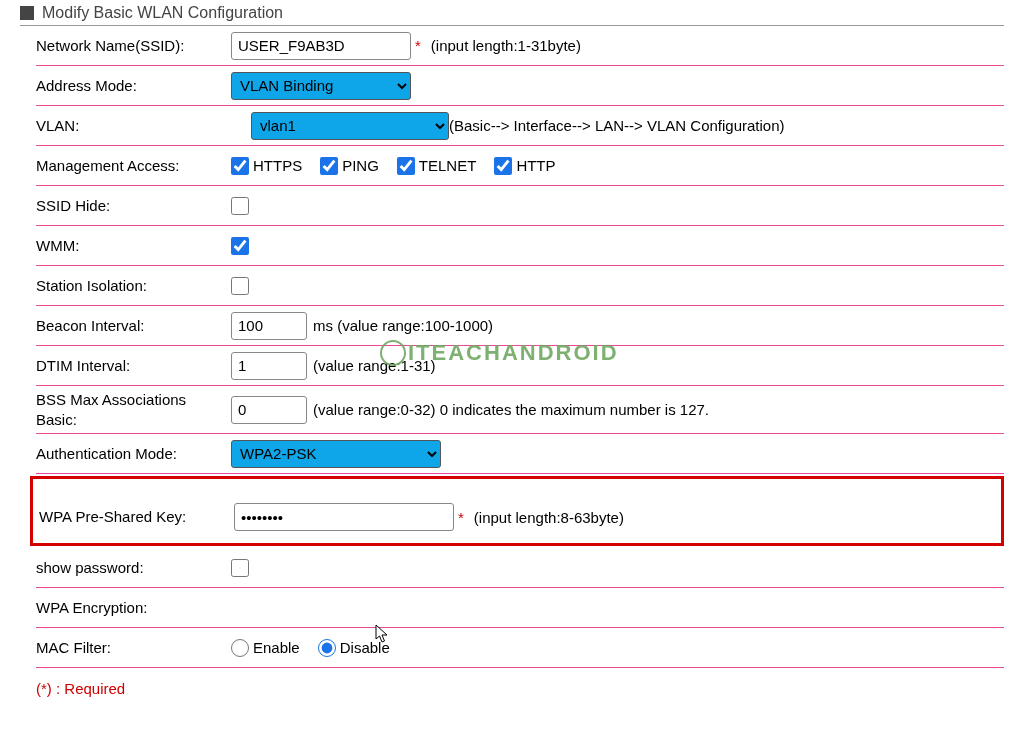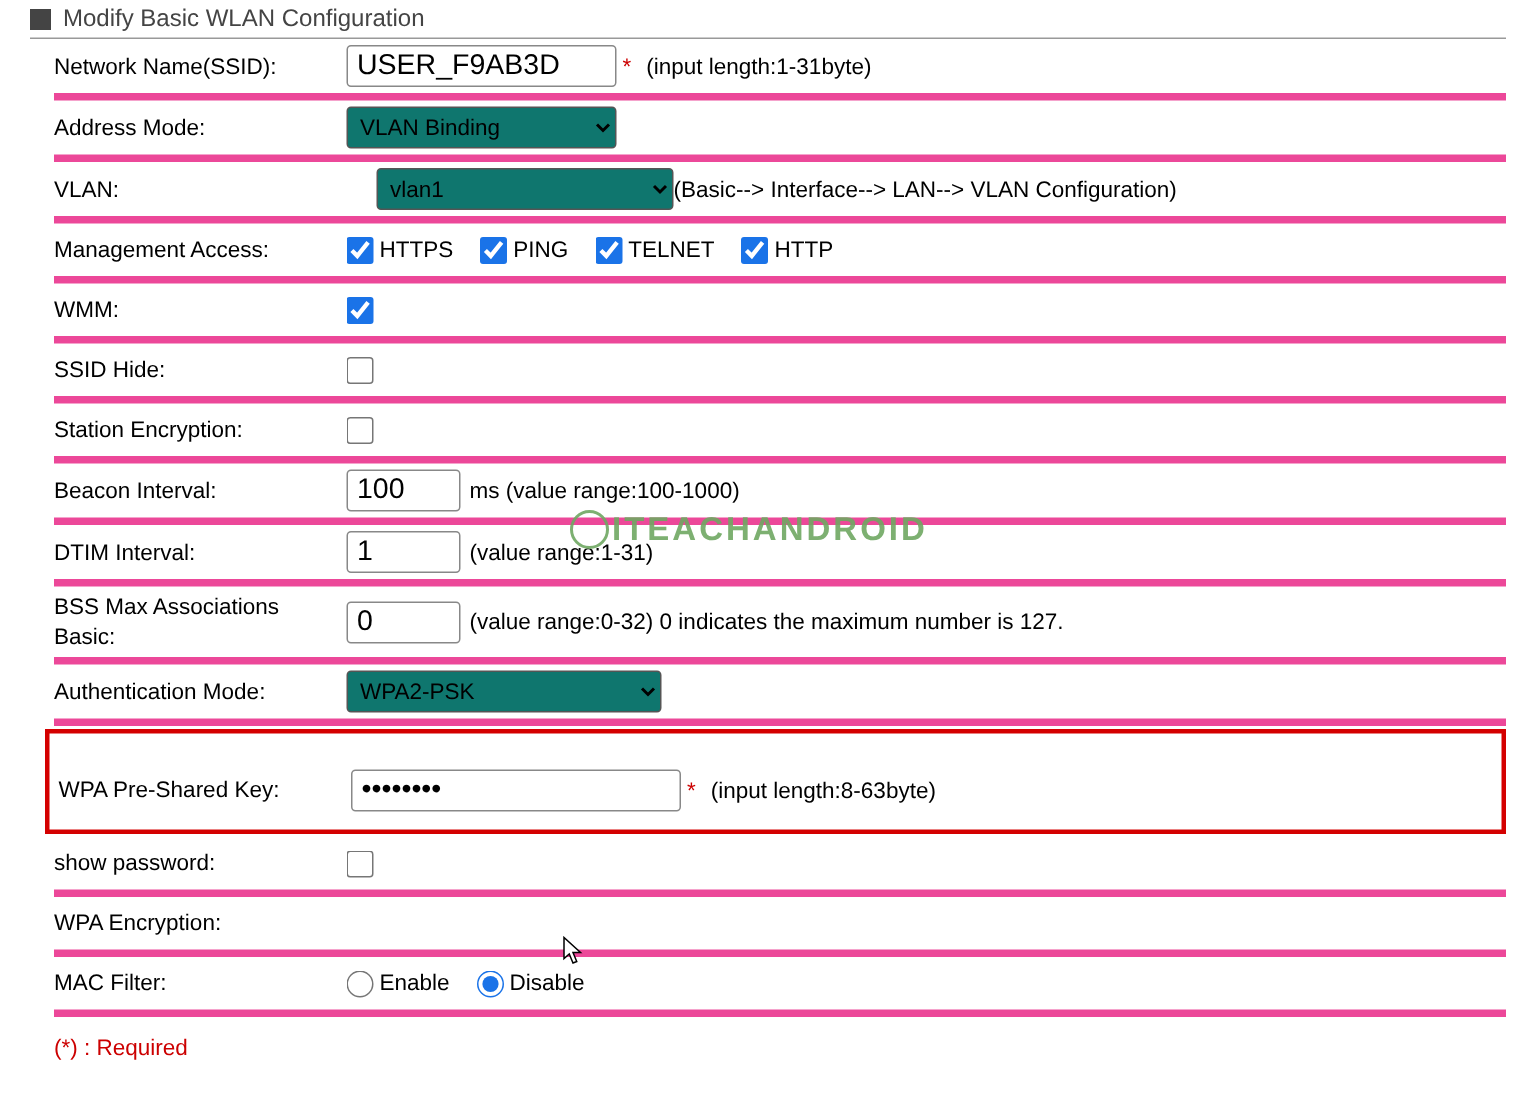--- a/index.html
+++ b/index.html
@@ -32,52 +32,52 @@
   .header-title {
     color: #444;
     font-size: 16px;
   }
   .form-area {
     padding-left: 16px;
   }
   .row {
     display: flex;
     align-items: center;
-    border-bottom: 5px solid #ec4899;
+    border-bottom: 1px solid #ec4899;
     min-height: 40px;
     padding: 4px 0;
   }
   .label {
     width: 195px;
     flex-shrink: 0;
     color: #000;
   }
   .control {
     display: flex;
     align-items: center;
     flex-wrap: wrap;
     gap: 0;
   }
   input[type="text"], input[type="password"] {
     border: 1px solid #888;
     border-radius: 3px;
     padding: 4px 6px;
-    font-size: 19px;
+    font-size: 15px;
     height: 28px;
   }
   .text-md { width: 180px; }
   .text-sm { width: 76px; }
   .text-lg { width: 220px; }
   select {
     border: 1px solid #555;
     border-radius: 3px;
     padding: 3px 4px;
     font-size: 15px;
     height: 28px;
-    background: #0f766e;
+    background: #0ea5e9;
   }
   .sel-md { width: 180px; }
   .sel-lg { width: 198px; margin-left: 20px; }
   .sel-xl { width: 210px; }
   input[type="checkbox"] {
     width: 18px;
     height: 18px;
     margin: 0 4px 0 0;
     vertical-align: middle;
   }
@@ -202,35 +202,35 @@
           <span>TELNET</span>
         </span>
         <span class="chk-item">
           <input type="checkbox" class="blue" checked="" style="">
           <span>HTTP</span>
         </span>
       </div>
     </div>
 
     <div class="row">
+      <div class="label">SSID Hide:</div>
+      <div class="control">
+        <input type="checkbox" style="">
+      </div>
+    </div>
+
+    <div class="row">
       <div class="label">WMM:</div>
       <div class="control">
         <input type="checkbox" class="blue" checked="" style="">
       </div>
     </div>
 
     <div class="row">
-      <div class="label">SSID Hide:</div>
-      <div class="control">
-        <input type="checkbox" style="">
-      </div>
-    </div>
-
-    <div class="row">
-      <div class="label">Station Encryption:</div>
+      <div class="label">Station Isolation:</div>
       <div class="control">
         <input type="checkbox" style="">
       </div>
     </div>
 
     <div class="row">
       <div class="label">Beacon Interval:</div>
       <div class="control">
         <input type="text" class="text-sm" value="100" style="">
         <span class="hint">ms (value range:100-1000)</span>

